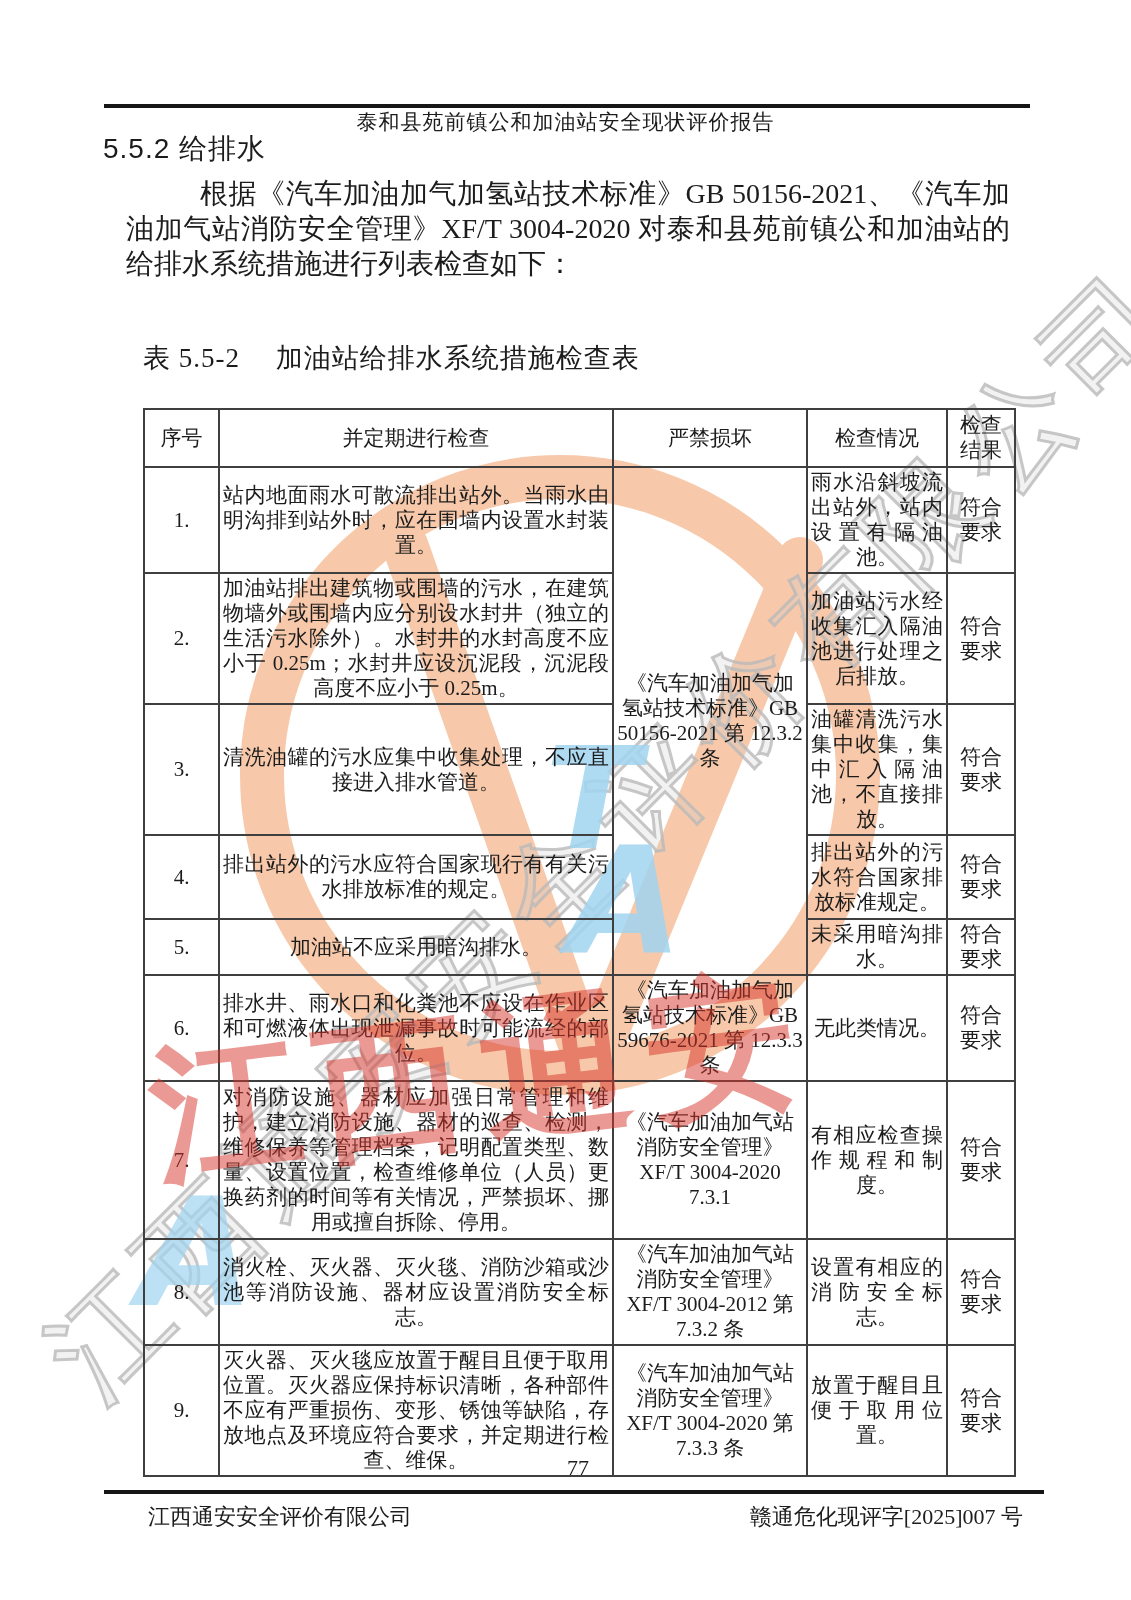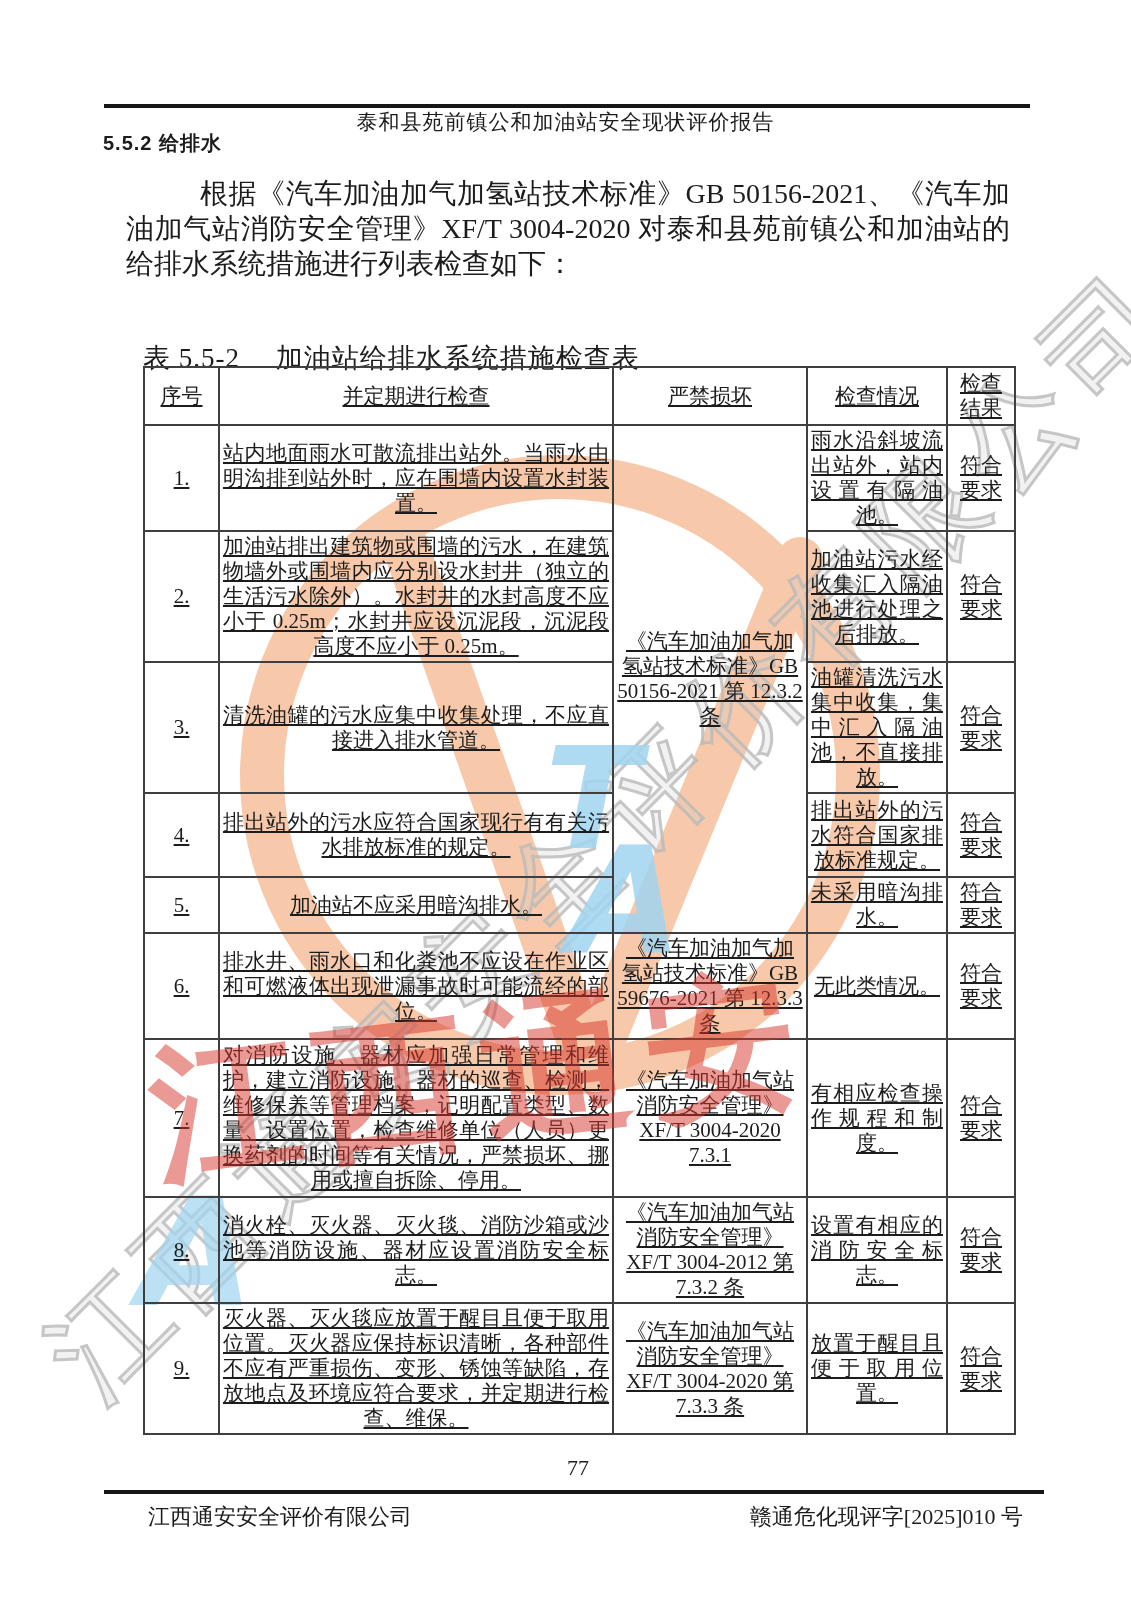--- a/index.html
+++ b/index.html
@@ -31,30 +31,30 @@
     font-size:150px;letter-spacing:16px;font-weight:700;
     color:rgba(215,52,42,0.5);
     transform:rotate(-7deg);transform-origin:0 0;
   }
 
   
   .content{position:absolute;z-index:4;}
   #header-title{top:72px;left:0;width:1131px;text-align:center;font-size:21px;letter-spacing:1px;margin-top:36px;}
   #header-rule{top:104px;left:104px;width:926px;height:4px;background:#161616;z-index:4;}
   #section-heading{
-    top:130px;left:103px;font-size:20px;font-weight:700;
+    top:130px;left:103px;font-size:28px;font-weight:400;
     font-family:"Liberation Sans","DejaVu Sans",sans-serif;letter-spacing:1px;
   }
   #intro-paragraph{
     top:176px;left:126px;width:884px;font-size:28px;line-height:35px;
     text-indent:74px;text-align:justify;
   }
   #table-title{top:340px;left:143px;width:871px;text-align:left;font-size:27px;letter-spacing:1px;}
 
-  #checklist{top:366px;left:143px;width:710px;text-decoration:underline;}
+  #checklist{top:408px;left:143px;width:710px;}
   table{border-collapse:collapse;width:871px;table-layout:fixed;}
   col.c0{width:75px;}col.c1{width:394px;}col.c2{width:194px;}col.c3{width:140px;}col.c4{width:68px;}
   th,td{
     border:2px solid #3f3f3f;font-weight:400;font-size:21px;line-height:25px;
     padding:2px 3px;vertical-align:middle;overflow:hidden;
   }
   th{text-align:center;}
   td.no,td.result,td.basis{text-align:center;}
   td.item,td.situation{text-align:justify;text-align-last:center;}
   tr.hdr{height:58px;}
@@ -167,13 +167,13 @@
     </tr>
   </tbody>
     </table>
 </div>
 
 <div id="wm-red" class="layer">江西通安</div>
 
 <div id="page-number" class="content">77</div>
 <div id="footer-rule" class="content"></div>
 <div id="footer-left" class="content">江西通安安全评价有限公司</div>
-<div id="footer-right" class="content">赣通危化现评字[2025]010 号</div>
+<div id="footer-right" class="content">赣通危化现评字[2025]007 号</div>
 
 </body></html>

